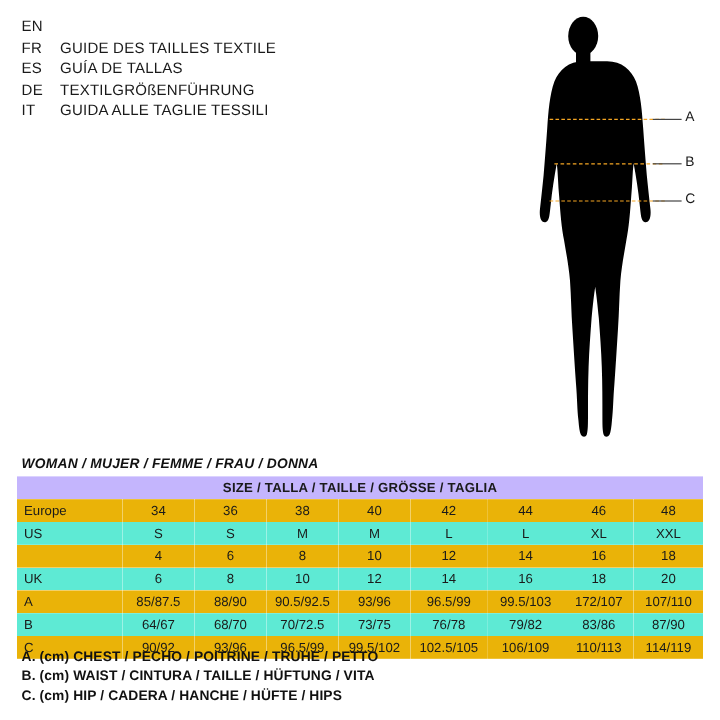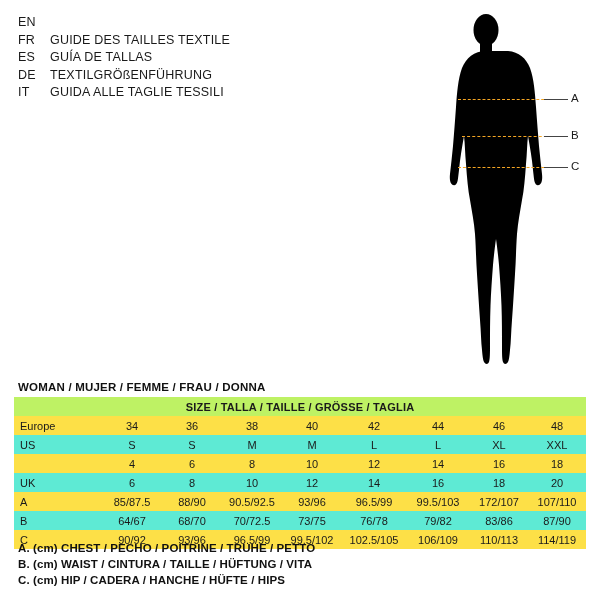--- a/index.html
+++ b/index.html
@@ -81,47 +81,48 @@
     left: 14px;
     top: 381px;
     width: 572px;
   }
   .woman-title {
     font-size: 11.5px;
     font-weight: bold;
     letter-spacing: 0.2px;
     padding: 0 0 4px 4px;
     color: #111;
+    font-style: italic;
   }
   table.size-table {
     border-collapse: collapse;
     width: 572px;
     font-size: 11px;
     table-layout: fixed;
   }
   table.size-table td {
     padding: 2px 2px;
     height: 15px;
     text-align: center;
     color: #1a1a1a;
     font-family: "Liberation Sans", sans-serif;
     white-space: nowrap;
     overflow: hidden;
   }
   .row-head td {
-    background: #bef264;
+    background: #c4b5fd;
     color: #ffffff;
     font-weight: bold;
     text-align: left;
     padding-left: 6px;
     font-size: 11px;
     letter-spacing: 0.2px;
   }
   .row-shade td { background: #5eead4; }
-  .row-light td { background: #fde047; }
+  .row-light td { background: #eab308; }
   .col-label {
     text-align: left !important;
     padding-left: 6px !important;
   }
 
   
   .legend {
     position: absolute;
     left: 18px;
     top: 540px;

